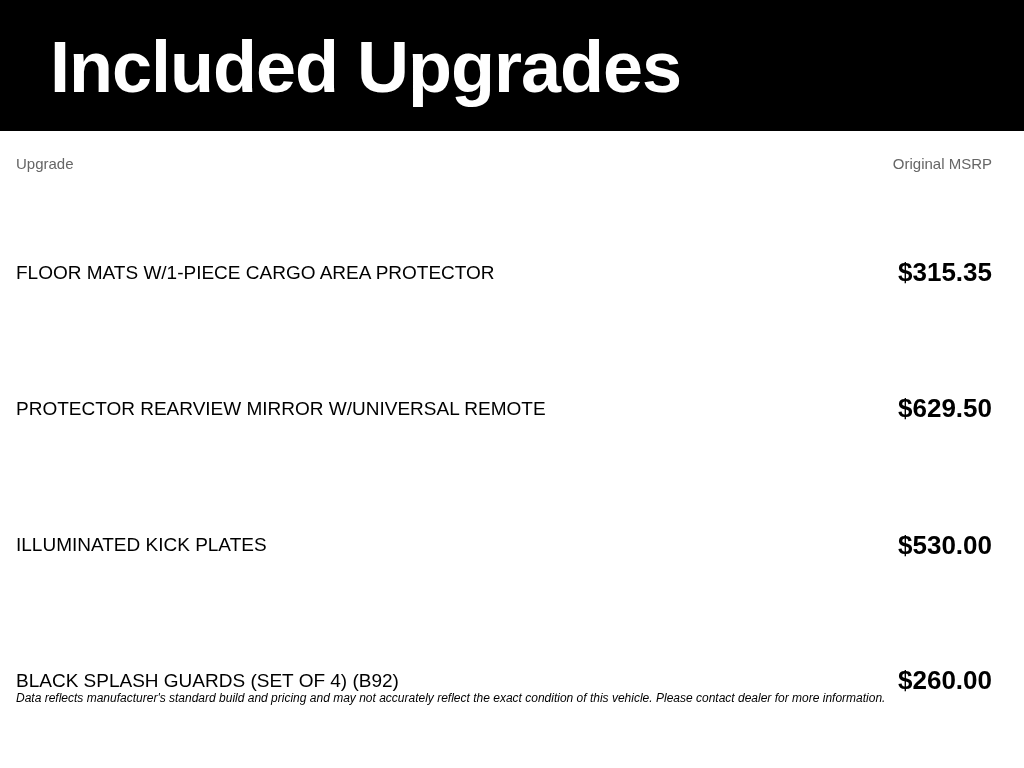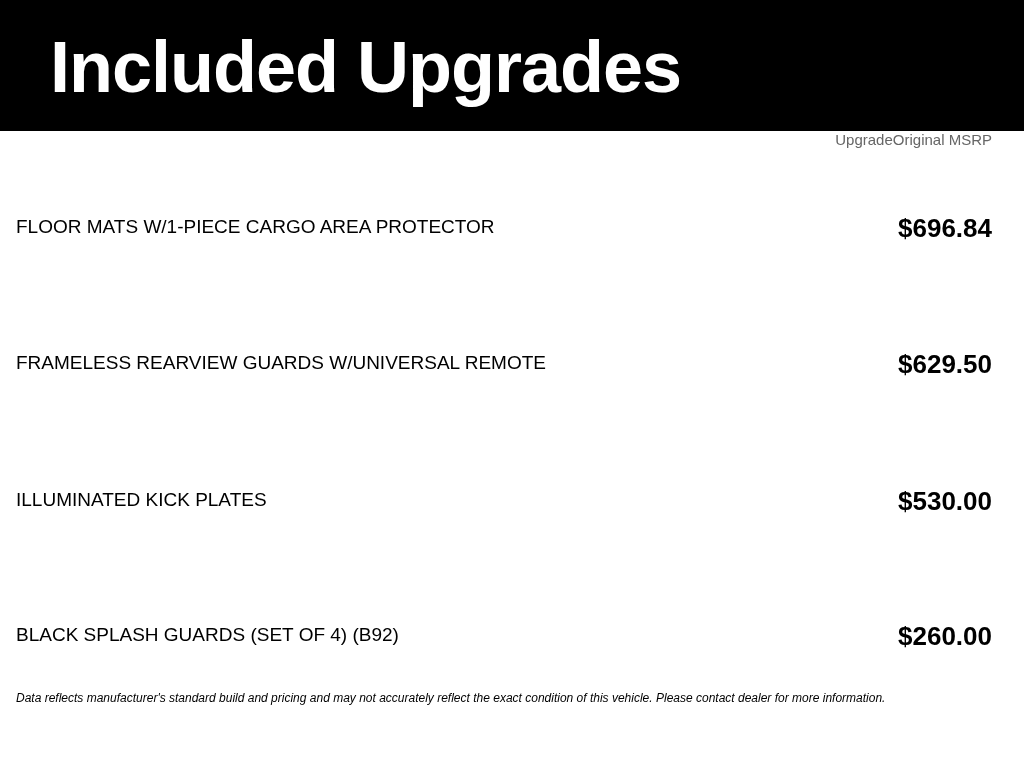--- a/index.html
+++ b/index.html
@@ -48,37 +48,38 @@
     top: 131px;
     width: 1024px;
   }
   .table-inner {
     padding: 0 32px 0 16px;
   }
 
   .col-head-row {
     display: flex;
     align-items: flex-start;
-    justify-content: flex-end;
+    justify-content: space-between;
     height: 62px;
+    padding-top: 24px;
     box-sizing: border-box;
   }
   .col-head {
     font-size: 15px;
     line-height: 18px;
     color: #666666;
     font-weight: normal;
   }
   .col-head.right {
     text-align: right;
   }
 
   .row {
     display: flex;
-    align-items: flex-start;
+    align-items: center;
     justify-content: space-between;
     height: 136px;
     box-sizing: border-box;
     padding-top: 16px;
   }
   .row.row-1 { padding-top: 22px; }
   .row.row-2 { padding-top: 22px; }
   .row.row-3 { padding-top: 23px; gap: 32px; }
   .row.row-4 { padding-top: 22px; }
 
@@ -123,25 +124,25 @@
   <div class="upgrades-table">
     <div class="table-inner">
 
       <div class="col-head-row">
         <div class="col-head">Upgrade</div>
         <div class="col-head right">Original MSRP</div>
       </div>
 
       <div class="row row-1">
         <div class="row-label">FLOOR MATS W/1-PIECE CARGO AREA PROTECTOR</div>
-        <div class="row-price">$696.84</div>
+        <div class="row-price">$315.35</div>
       </div>
 
       <div class="row row-2">
-        <div class="row-label">FRAMELESS REARVIEW GUARDS W/UNIVERSAL REMOTE</div>
+        <div class="row-label">PROTECTOR REARVIEW MIRROR W/UNIVERSAL REMOTE</div>
         <div class="row-price">$629.50</div>
       </div>
 
       <div class="row row-3">
         <div class="row-label">ILLUMINATED KICK PLATES</div>
         <div class="row-price">$530.00</div>
       </div>
 
       <div class="row row-4">
         <div class="row-label">BLACK SPLASH GUARDS (SET OF 4) (B92)</div>

